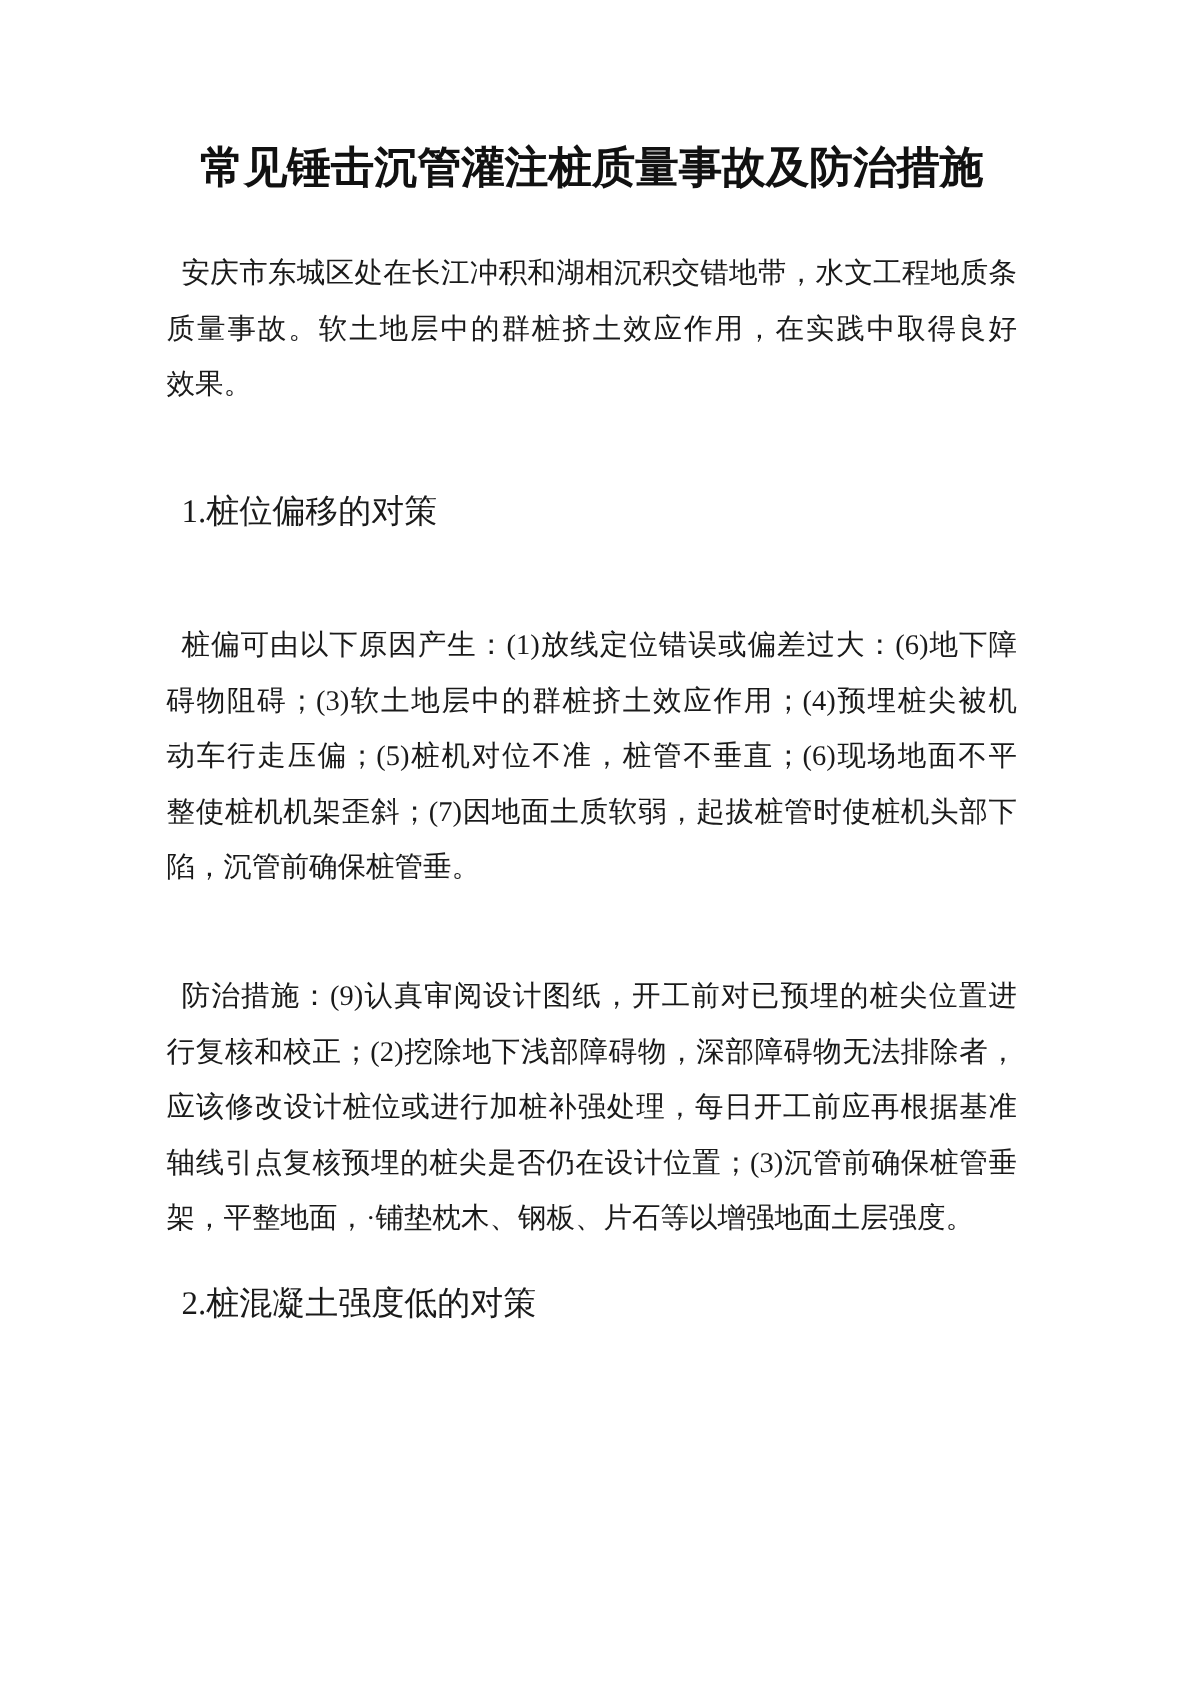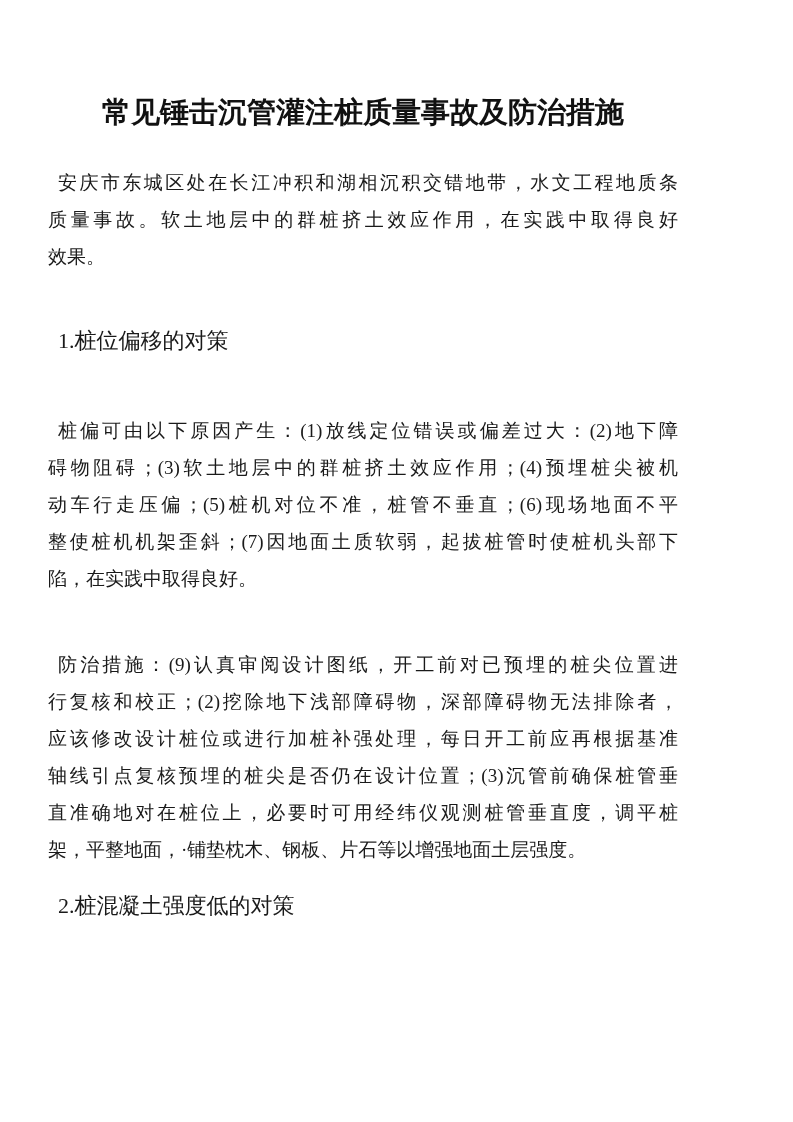--- a/index.html
+++ b/index.html
@@ -10,21 +10,21 @@
   body {
     width: 793px;
     height: 1122px;
     overflow: hidden;
     font-family: "Liberation Serif", "DejaVu Serif", serif;
   }
   .page {
     box-sizing: border-box;
     width: 793px;
     height: 1122px;
-    padding: 92px 115px 0 48px;
+    padding: 92px 115px 0 111px;
     background: #ffffff;
   }
   .title {
     margin: 0;
     height: 40px;
     line-height: 40px;
     font-size: 29px;
     font-weight: bold;
     text-align: center;
     color: #111111;
@@ -68,31 +68,30 @@
 
   <div id="p1" class="para">
     <div class="line jfull first">安庆市东城区处在长江冲积和湖相沉积交错地带，水文工程地质条</div>
     <div class="line jfull">质量事故。软土地层中的群桩挤土效应作用，在实践中取得良好</div>
     <div class="line">效果。</div>
   </div>
 
   <div id="h1" class="heading">1.桩位偏移的对策</div>
 
   <div id="p2" class="para">
-    <div class="line jfull first">桩偏可由以下原因产生：(1)放线定位错误或偏差过大：(2)地下障</div>
+    <div class="line jfull first">桩偏可由以下原因产生：(1)放线定位错误或偏差过大：(6)地下障</div>
     <div class="line jfull">碍物阻碍；(3)软土地层中的群桩挤土效应作用；(4)预埋桩尖被机</div>
     <div class="line jfull">动车行走压偏；(5)桩机对位不准，桩管不垂直；(6)现场地面不平</div>
     <div class="line jfull">整使桩机机架歪斜；(7)因地面土质软弱，起拔桩管时使桩机头部下</div>
-    <div class="line">陷，在实践中取得良好。</div>
+    <div class="line">陷，沉管前确保桩管垂。</div>
   </div>
 
   <div id="p3" class="para">
     <div class="line jfull first">防治措施：(9)认真审阅设计图纸，开工前对已预埋的桩尖位置进</div>
     <div class="line jfull">行复核和校正；(2)挖除地下浅部障碍物，深部障碍物无法排除者，</div>
     <div class="line jfull">应该修改设计桩位或进行加桩补强处理，每日开工前应再根据基准</div>
     <div class="line jfull">轴线引点复核预埋的桩尖是否仍在设计位置；(3)沉管前确保桩管垂</div>
-    <div class="line jfull">直准确地对在桩位上，必要时可用经纬仪观测桩管垂直度，调平桩</div>
     <div class="line">架，平整地面，·铺垫枕木、钢板、片石等以增强地面土层强度。</div>
   </div>
 
   <div id="h2" class="heading">2.桩混凝土强度低的对策</div>
 
 </div>
 
 </body></html>

